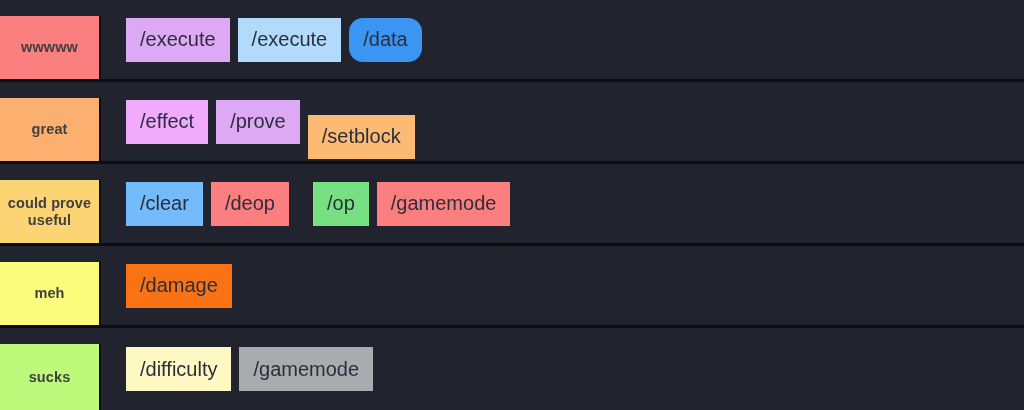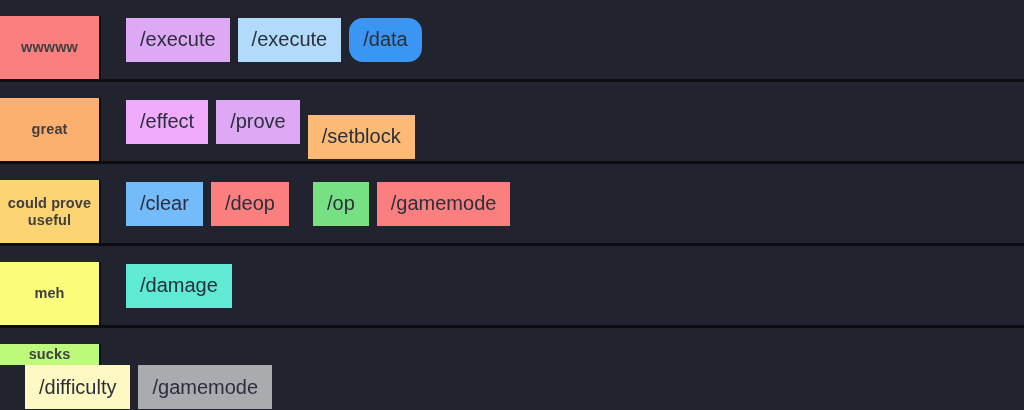--- a/index.html
+++ b/index.html
@@ -25,21 +25,20 @@
     display: flex;
     align-items: stretch;
     height: 82px;
     min-height: 82px;
     border-bottom: 3px solid #0b0d12;
     background: #21242e;
     box-sizing: border-box;
   }
   .tier-row:last-child {
     border-bottom: none;
-    flex-direction: column;
   }
   .tier-label {
     width: 101px;
     min-width: 101px;
     display: flex;
     align-items: center;
     justify-content: center;
     text-align: center;
     font-size: 14.5px;
     font-weight: bold;
@@ -99,21 +98,21 @@
       <div class="tier-items">
         <div class="tile" style="background: rgb(116, 187, 251);">/clear</div>
         <div class="tile" style="background: rgb(252, 127, 127);">/deop</div>
         <div class="tile" style="background: rgb(119, 224, 131); margin-left: 16px;">/op</div>
         <div class="tile" style="background: rgb(252, 127, 127);">/gamemode</div>
       </div>
     </div>
     <div class="tier-row">
       <div class="tier-label" style="background: rgb(252, 252, 124);">meh</div>
       <div class="tier-items">
-        <div class="tile" style="background: #5eead4;">/damage</div>
+        <div class="tile" style="background: #f97316;">/damage</div>
       </div>
     </div>
     <div class="tier-row">
       <div class="tier-label" style="background: rgb(189, 249, 122);">sucks</div>
       <div class="tier-items">
         <div class="tile" style="background: #fef9c3;">/difficulty</div>
         <div class="tile" style="background: rgb(169, 171, 175);">/gamemode</div>
       </div>
     </div>
   </div>

